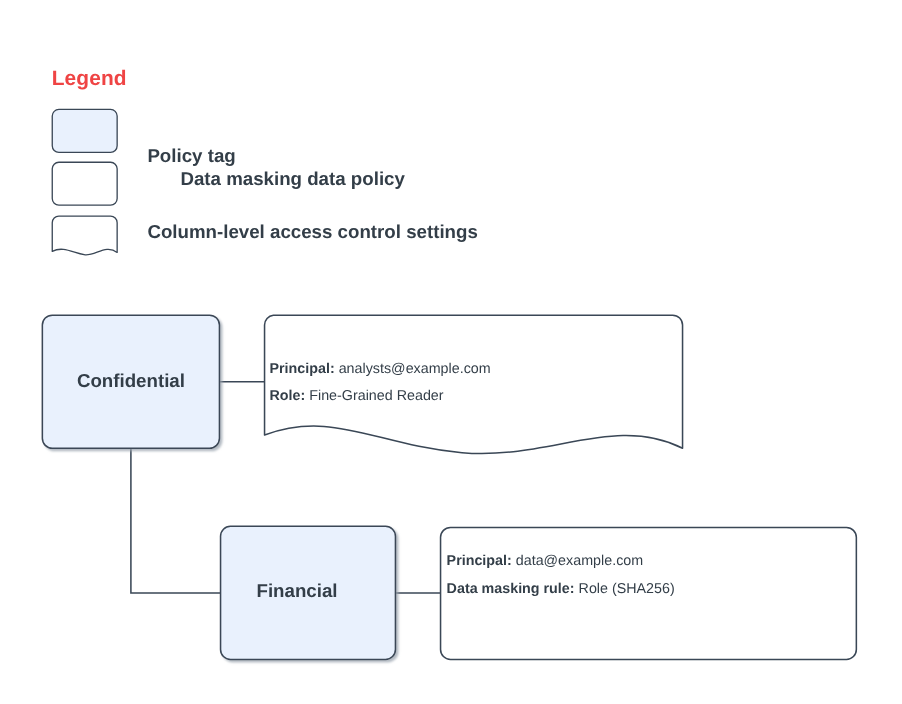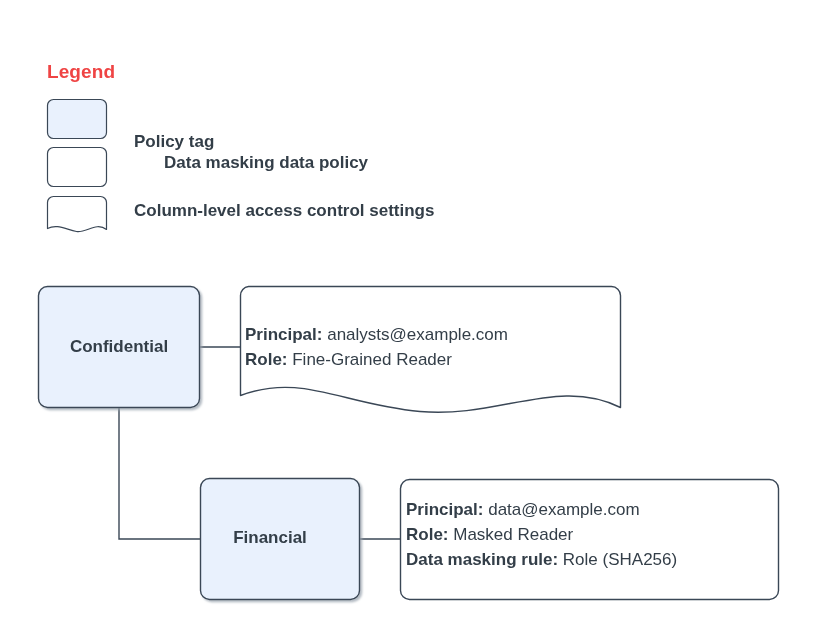--- a/index.html
+++ b/index.html
@@ -53,21 +53,21 @@
     left: 38px; top: 337px;
     width: 162px;
   }
   #node-label-financial {
     left: 200px; top: 528px;
     width: 140px;
   }
 
   
   .callout-text {
-    font-size: 17px;
+    font-size: 13px;
     color: #333e48;
     line-height: 25px;
     white-space: nowrap;
   }
   .callout-text b { font-weight: bold; }
   #callout-text-0 { left: 245px; top: 322px; }
   #callout-text-1 { left: 406px; top: 497px; }
 </style>
 </head>
 <body>
@@ -134,20 +134,16 @@
     <span>Fine-Grained Reader</span>
   </div>
 </div>
 
 <div class="abs callout-text" id="callout-text-1">
   <div>
     <b>Principal:</b>
     <span>data@example.com</span>
   </div>
   <div>
-    <b>Role:</b>
-    <span>Masked Reader</span>
-  </div>
-  <div>
     <b>Data masking rule:</b>
     <span>Role (SHA256)</span>
   </div>
 </div>
 
 </body></html>

